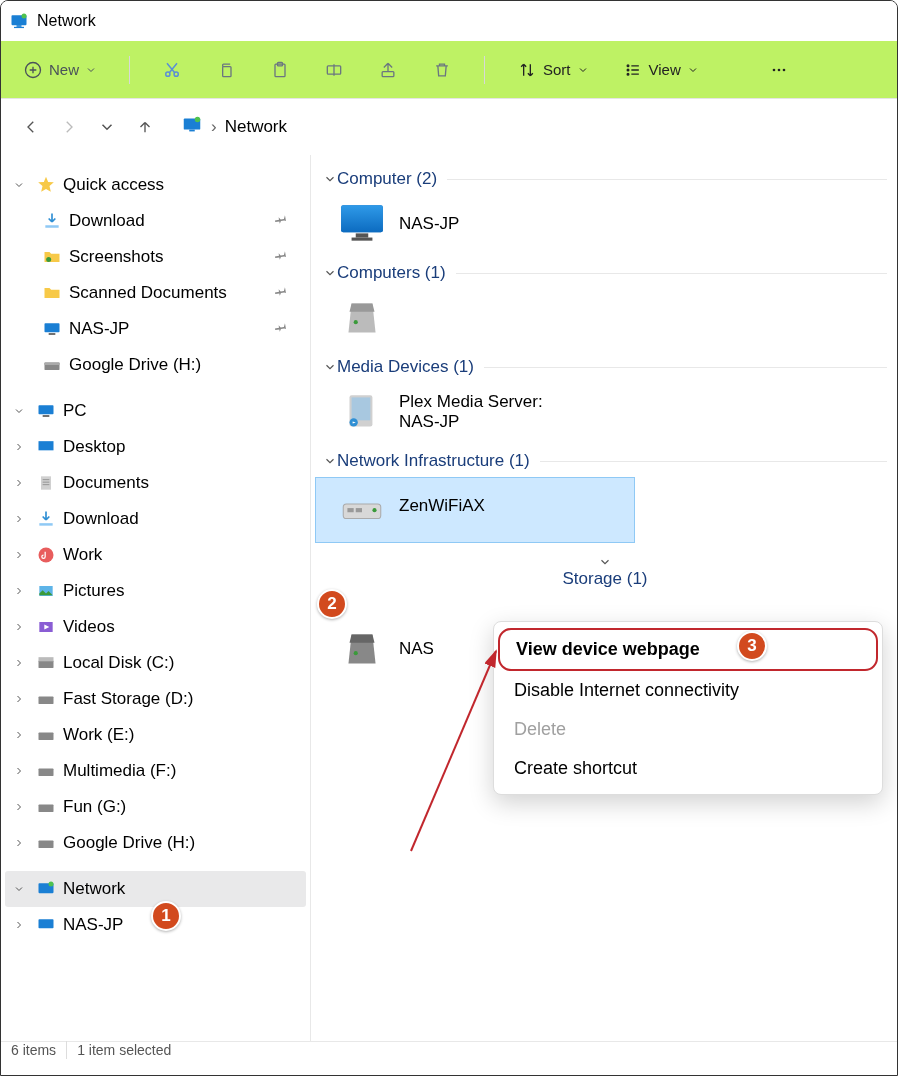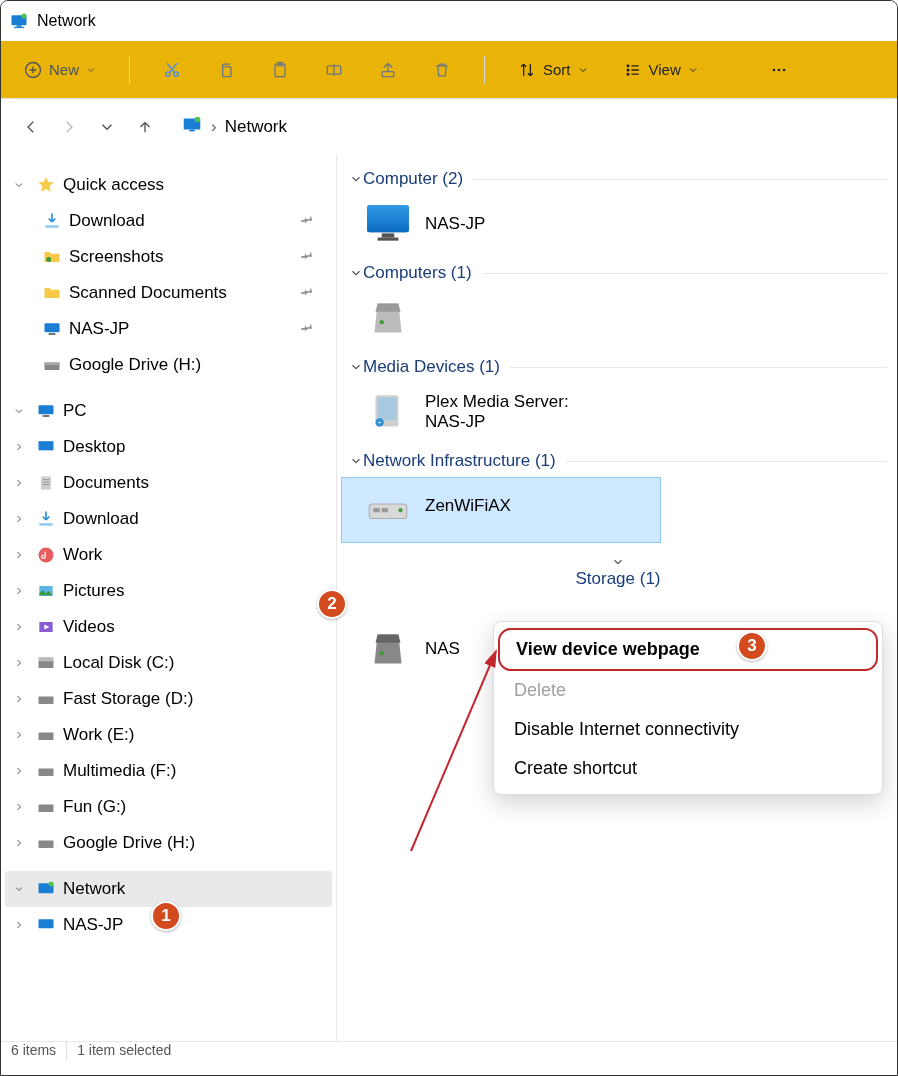--- a/index.html
+++ b/index.html
@@ -21,21 +21,21 @@
     display: flex;
     align-items: center;
     padding: 0 8px;
     background: #fff;
     gap: 8px;
   }
   .titlebar-icon svg { width:20px; height:20px; display:block; }
   .title-text { font-size: 16px; }
   .toolbar {
     height: 58px;
-    background: #eab308;
+    background: #bef264;
     border-bottom: 1px solid #e5e5e5;
     display: flex;
     align-items: center;
     padding: 0 14px;
     gap: 18px;
   }
   .tb-btn {
     height: 38px;
     display: flex;
     align-items: center;
@@ -62,21 +62,21 @@
   .nav-arrow svg { width:18px; height:18px; }
   .addr {
     flex:1; display:flex; align-items:center; gap:8px; font-size:17px; padding-left:10px;
   }
   .addr-icon svg { width:22px; height:22px; }
   .body {
     display:flex;
     height: calc(100% - 40px - 58px - 56px - 34px);
   }
   .sidebar {
-    width: 336px;
+    width: 310px;
     border-right: 1px solid #e8e8e8;
     padding: 12px 4px 4px 4px;
     overflow:hidden;
   }
   .tree-item {
     display:flex;
     align-items:center;
     height: 36px;
     padding: 0 8px 0 4px;
     gap: 6px;
@@ -688,22 +688,22 @@
 </div>
 
 <div class="statusbar">
   <span>6 items</span>
   <span class="status-sep"></span>
   <span>1 item selected</span>
 </div>
 
 <div class="context-menu">
   <div class="menu-item boxed">View device webpage</div>
+  <div class="menu-item">Disable Internet connectivity</div>
   <div class="menu-item disabled">Delete</div>
-  <div class="menu-item">Disable Internet connectivity</div>
   <div class="menu-item">Create shortcut</div>
 </div>
 
 <div class="badge" style="left:150px; top:900px;">1</div>
 <div class="badge" style="left:316px; top:588px;">2</div>
 <div class="badge" style="left:736px; top:630px;">3</div>
 
 <svg class="arrow-svg" style="left:400px; top:640px;" width="120" height="220">
   <defs>
       <marker id="ah" markerWidth="10" markerHeight="10" refX="8" refY="3" orient="auto">

